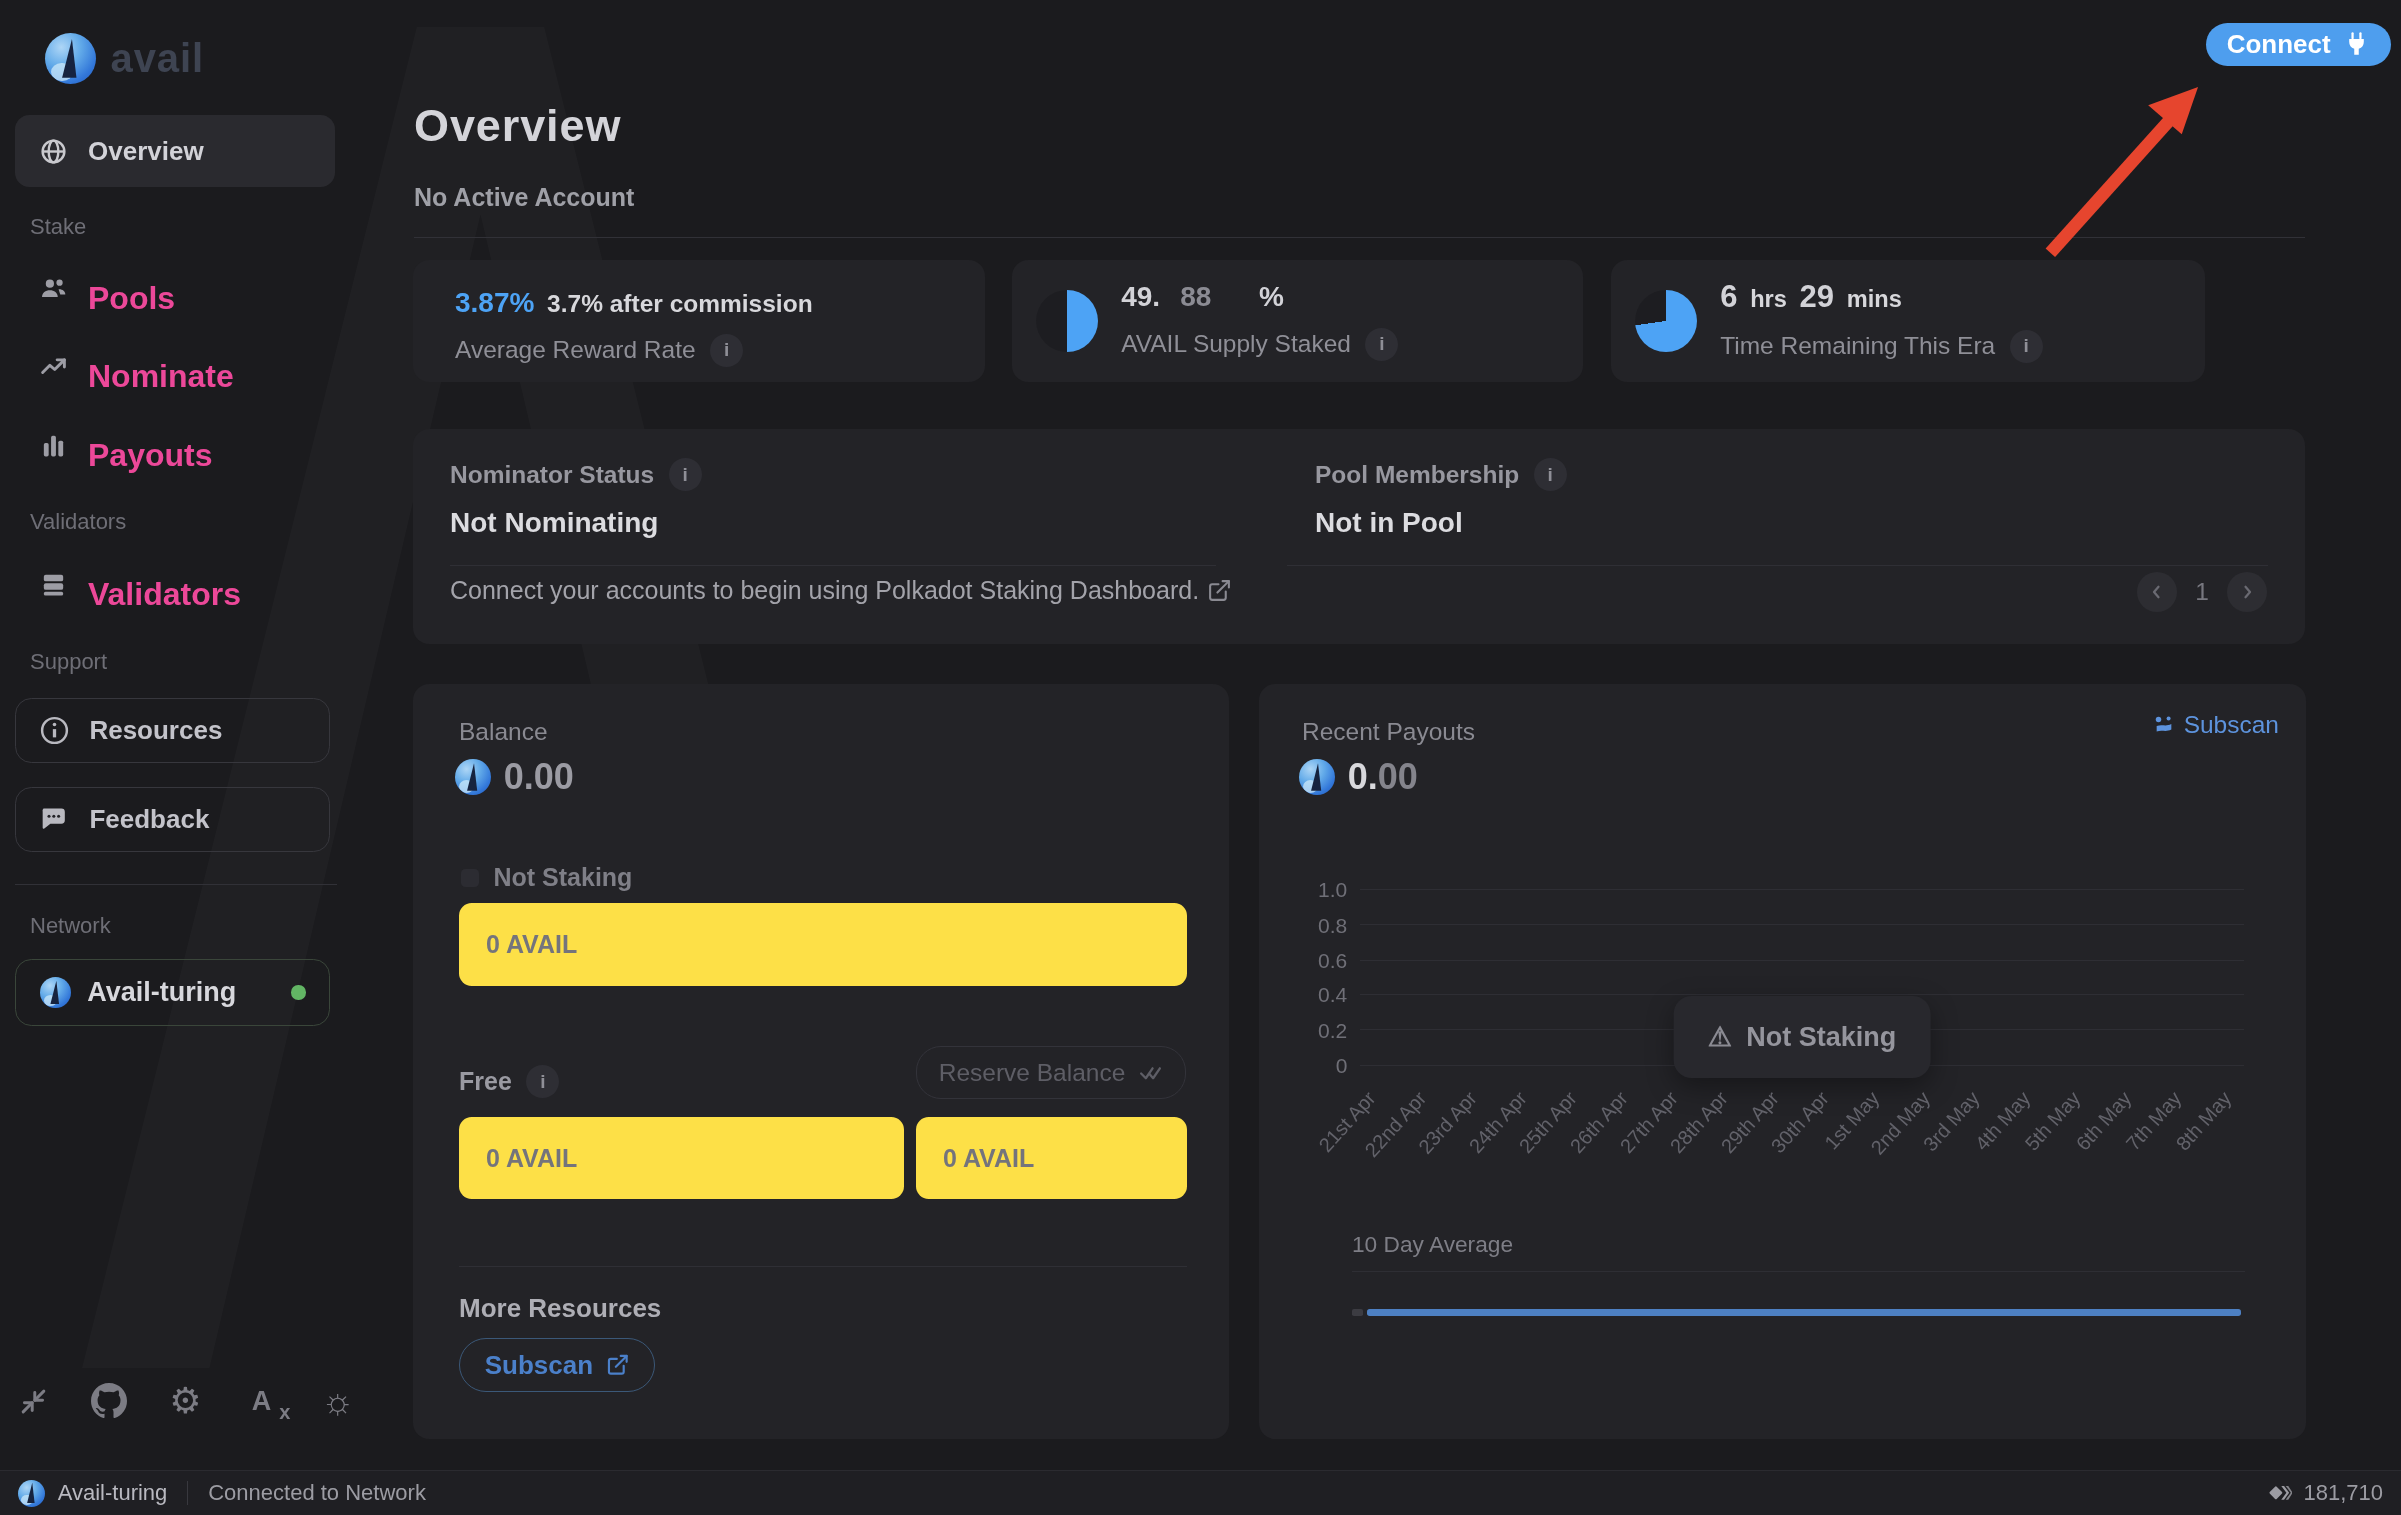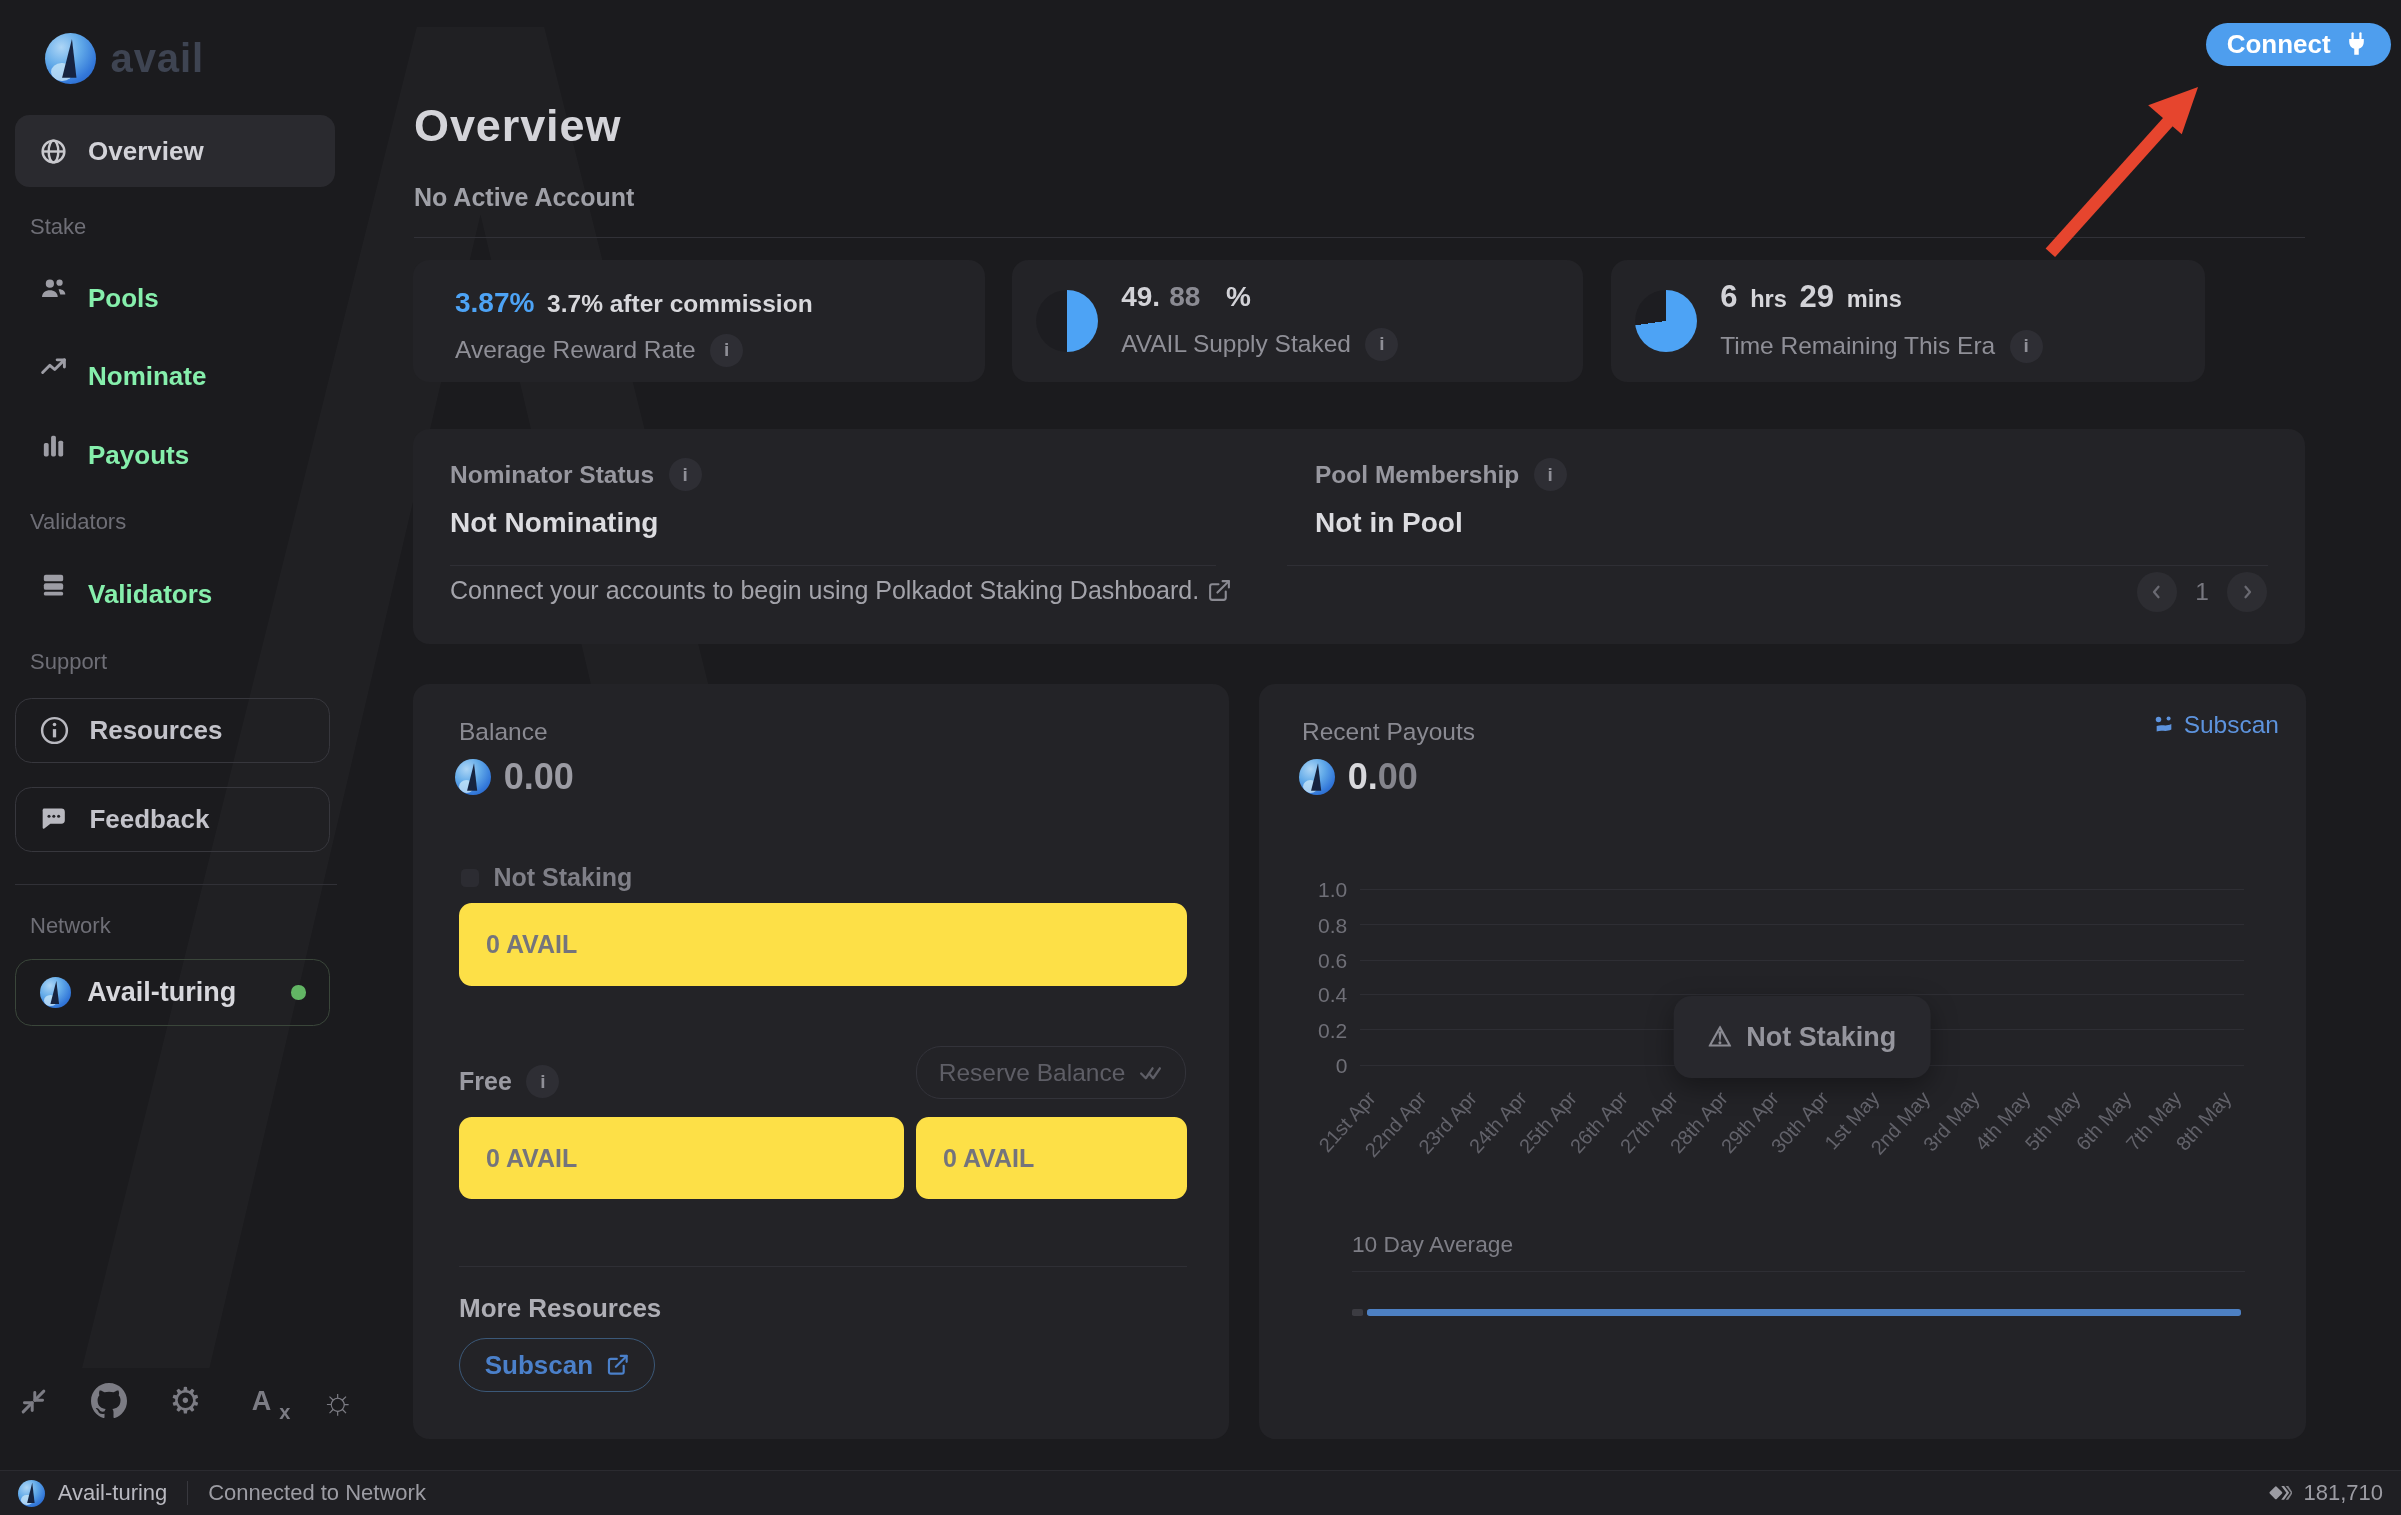--- a/index.html
+++ b/index.html
@@ -19,21 +19,21 @@
   .avail-logo::before{content:"";position:absolute;left:12%;top:58%;width:42%;height:36%;background:#cde9fa;
       border-radius:50%;opacity:.75;}
   .lg56{width:51px;height:51px;} .lg40{width:36px;height:36px;} .lg34{width:31px;height:31px;} .lg30{width:27px;height:27px;}
 
   .nav-active{position:absolute;left:15.4px;top:115px;width:320px;height:72px;border-radius:14.5px;background:#2a2a2f;
       display:flex;align-items:center;gap:20px;padding-left:23.6px;box-sizing:border-box;cursor:pointer;}
   .nav-active .lbl{font-size:26px;font-weight:bold;color:#d2d2d8;}
   .seclabel{position:absolute;left:30px;font-size:22px;color:#6e6e76;}
   .nav-item{position:absolute;left:15.4px;width:320px;height:63px;display:flex;align-items:center;gap:20px;
       padding-left:23.6px;box-sizing:border-box;cursor:pointer;}
-  .nav-item .lbl{font-size:26px;font-weight:bold;color:#86efac;margin-top:20px;}
+  .nav-item .lbl{font-size:32px;font-weight:bold;color:#ec4899;margin-top:20px;}
   .icn{color:#9d9da5;flex:none;display:inline-flex;}
   .side-btn{position:absolute;left:15.4px;width:315px;height:65px;border:0.9px solid #37373d;border-radius:16.3px;
       display:flex;align-items:center;gap:18px;padding-left:22px;box-sizing:border-box;cursor:pointer;}
   .side-btn .lbl{font-size:26px;font-weight:bold;color:#c3c3ca;}
   .side-div{position:absolute;left:15.4px;width:322px;height:0.9px;background:#313137;}
   .net-btn{position:absolute;left:15.4px;top:959px;width:315px;height:67px;border:0.9px solid #3a463a;border-radius:16.3px;
       display:flex;align-items:center;gap:16.3px;padding:0 23.6px;box-sizing:border-box;cursor:pointer;}
   .net-btn .lbl{font-size:27px;font-weight:bold;color:#d8d8dd;flex:1;}
   .green-dot{width:14.5px;height:14.5px;border-radius:50%;background:var(--green,#62b564);flex:none;}
   .tools{position:absolute;left:15.4px;top:1383px;display:flex;align-items:center;gap:40px;color:#7c7c84;}
@@ -272,21 +272,21 @@
         <span class="info"></span>
       </div>
     </div>
   </div>
 
   <div class="card" style="left:1012px;top:260px;width:571px;height:122px;">
     <div class="statflex">
       <span class="pie" style="background:conic-gradient(from 0deg,var(--stat_blue,#4da3f5) 0deg 180deg,#1d1d21 180deg 360deg);"></span>
       <div>
         <div class="stat-val">
-          <span style="display:inline-flex;align-items:center;gap:9px;">
+          <span style="display:inline-flex;align-items:center;gap:20px;">
             <span>49.</span><span class="dim">88</span>&nbsp;<span>%</span>
           </span>
         </div>
         <div class="stat-lblrow">
           <span>AVAIL Supply Staked</span>
           <span class="info"></span>
         </div>
       </div>
     </div>
   </div>

